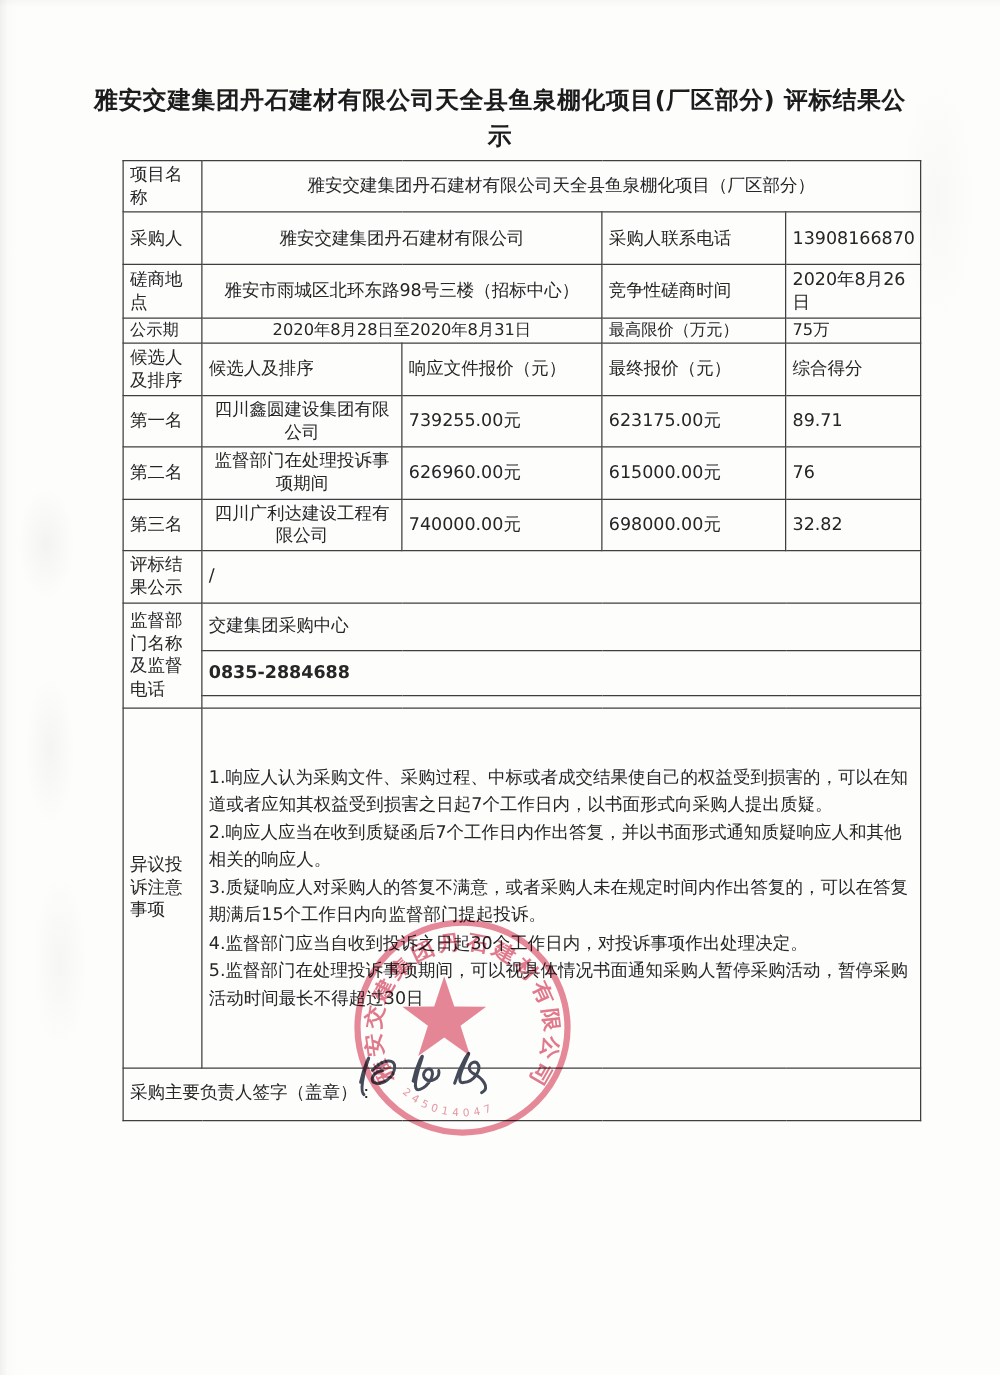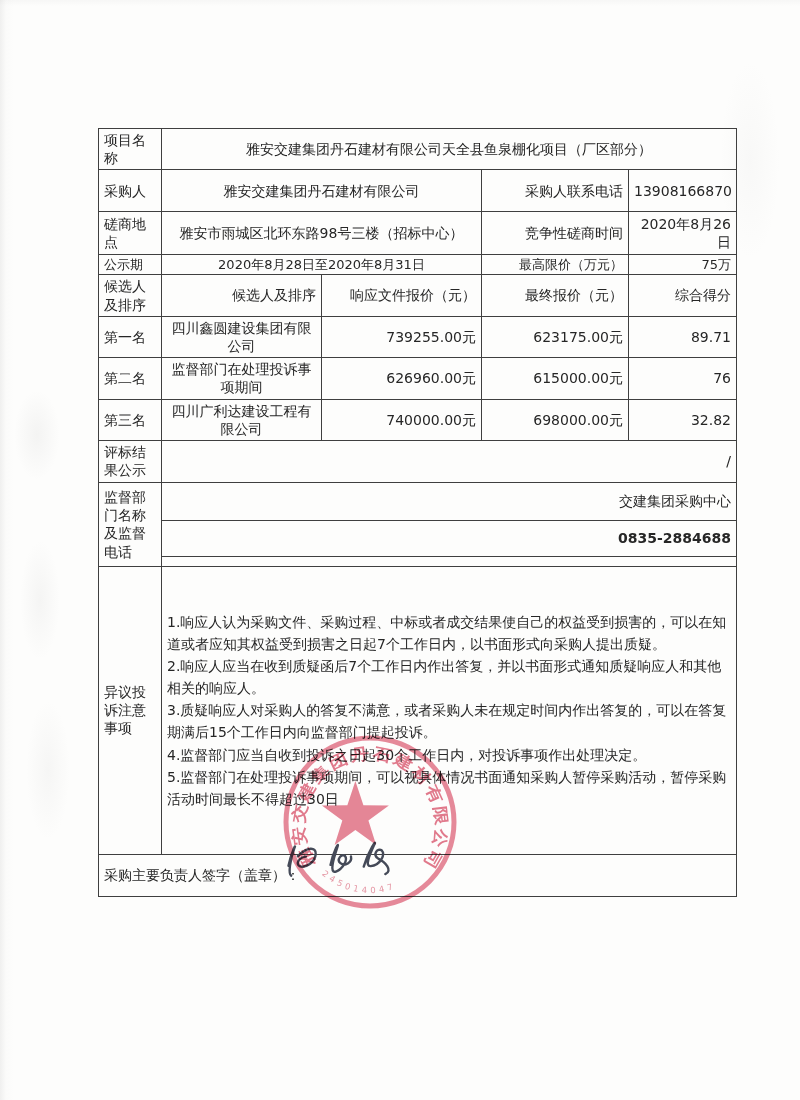--- a/index.html
+++ b/index.html
@@ -43,49 +43,50 @@
     color:#262626;
   }
   table.main td{
     border:1.5px solid #3f3f3f;
     padding:2px 5px;
     vertical-align:middle;
     overflow:hidden;
     line-height:1.3;
   }
   td.lab{padding:2px 3px;text-align:left;}
-  td.ctr{text-align:right;}
+  td.ctr{text-align:left;}
   td.lft{text-align:center;padding-left:7px;}
   tr.r1{height:40px;} tr.r2{height:42px;} tr.r3{height:43px;}
   tr.r4{height:20px;} tr.r4 td{font-size:13px;line-height:1.1;}
   tr.r5{height:30px;}
   tr.r6{height:39px;} tr.r7{height:38px;} tr.r8{height:38px;}
   tr.r9{height:42px;}
   tr.r10a{height:38px;} tr.r10b{height:36px;font-weight:bold;} tr.r10c{height:10px;}
   tr.r11{height:288px;}
   tr.r12{height:42px;}
   td.notes{vertical-align:middle;padding:6px 8px 6px 6px;}
   td.notes p{margin:0;line-height:1.58;font-size:14px;text-align:left;}
-  td.signrow{padding-left:5px;}
+  td.signrow{padding-left:5px;font-family:Liberation Serif, serif;}
   .sign-label{font-size:14px;}
 
   .stamp-svg{position:absolute;left:263px;top:728px;width:214px;height:184px;
     mix-blend-mode:multiply;opacity:.92;pointer-events:none;}
   .sig-svg{position:absolute;left:278px;top:832px;width:130px;height:50px;
     transform:rotate(-4deg);pointer-events:none;}
 </style>
 </head>
 <body>
 
 <div class="page">
   <div class="smudge s1"></div>
   <div class="smudge s2"></div>
   <div class="smudge s3"></div>
   <div class="smudge s4"></div>
 
+  <div class="doc-title">雅安交建集团丹石建材有限公司天全县鱼泉棚化项目(厂区部分) 评标结果公示</div>
 
   <table class="main">
     <colgroup>
       <col style="width:63px">
         <col style="width:160px">
         <col style="width:160px">
       <col style="width:147px">
         <col style="width:108px">
     </colgroup>
     <tbody>

